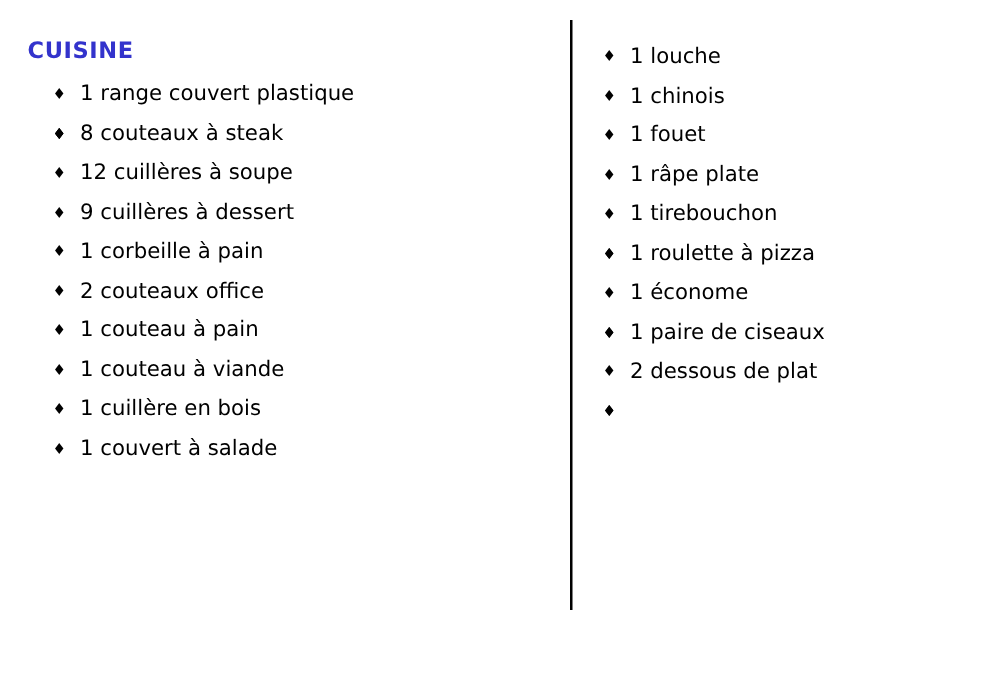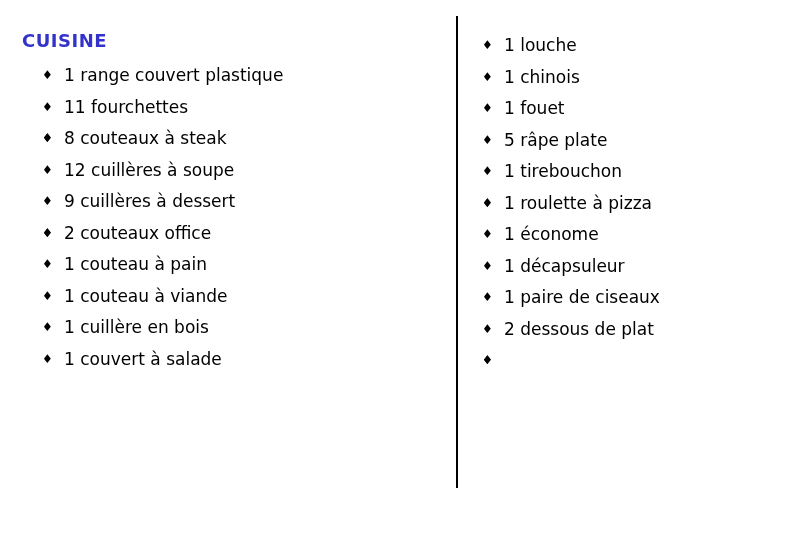--- a/index.html
+++ b/index.html
@@ -87,45 +87,45 @@
 
   <div class="title">CUISINE</div>
 
   <div class="divider"></div>
 
   <div class="columns">
 
     <div class="col col-left">
       <ul class="list">
         <li><span class="bullet">♦</span><span>1 range couvert plastique</span></li>
-        <li><span class="bullet">♦</span><span>11 fourchettes</span></li>
+        <li><span class="bullet">♦</span></li>
         <li><span class="bullet">♦</span></li>
         <li><span class="bullet">♦</span><span>8 couteaux à steak</span></li>
         <li><span class="bullet">♦</span><span>12 cuillères à soupe</span></li>
         <li><span class="bullet">♦</span><span>9 cuillères à dessert</span></li>
-        <li><span class="bullet">♦</span></li>
+        <li><span class="bullet">♦</span><span>1 corbeille à pain</span></li>
         <li><span class="bullet">♦</span><span>2 couteaux office</span></li>
         <li><span class="bullet">♦</span><span>1 couteau à pain</span></li>
         <li><span class="bullet">♦</span><span>1 couteau à viande</span></li>
         <li><span class="bullet">♦</span><span>1 cuillère en bois</span></li>
         <li><span class="bullet">♦</span><span>1 couvert à salade</span></li>
       </ul>
     </div>
 
     <div class="col col-right">
       <ul class="list">
         <li><span class="bullet">♦</span><span>1 louche</span></li>
         <li><span class="bullet">♦</span><span>1 chinois</span></li>
         <li><span class="bullet">♦</span><span>1 fouet</span></li>
-        <li><span class="bullet">♦</span><span>5 râpe plate</span></li>
+        <li><span class="bullet">♦</span><span>1 râpe plate</span></li>
         <li><span class="bullet">♦</span><span>1 tirebouchon</span></li>
         <li><span class="bullet">♦</span></li>
         <li><span class="bullet">♦</span><span>1 roulette à pizza</span></li>
         <li><span class="bullet">♦</span><span>1 économe</span></li>
-        <li><span class="bullet">♦</span><span>1 décapsuleur</span></li>
+        <li><span class="bullet">♦</span></li>
         <li><span class="bullet">♦</span><span>1 paire de ciseaux</span></li>
         <li><span class="bullet">♦</span><span>2 dessous de plat</span></li>
         <li><span class="bullet">♦</span></li>
         <li><span class="bullet">♦</span></li>
       </ul>
     </div>
 
   </div>
 </div>
 

